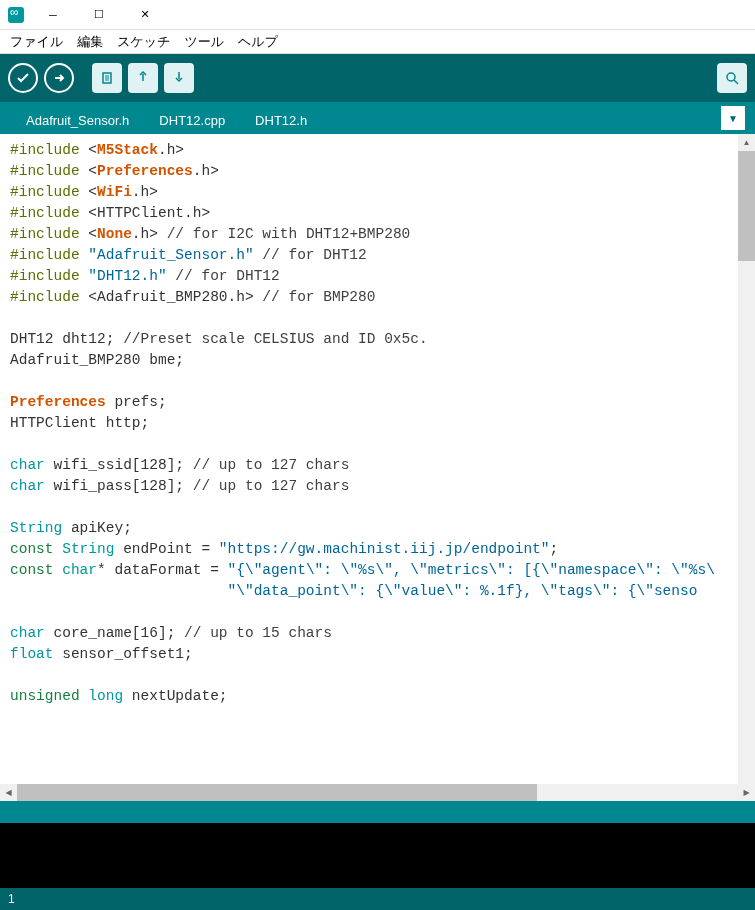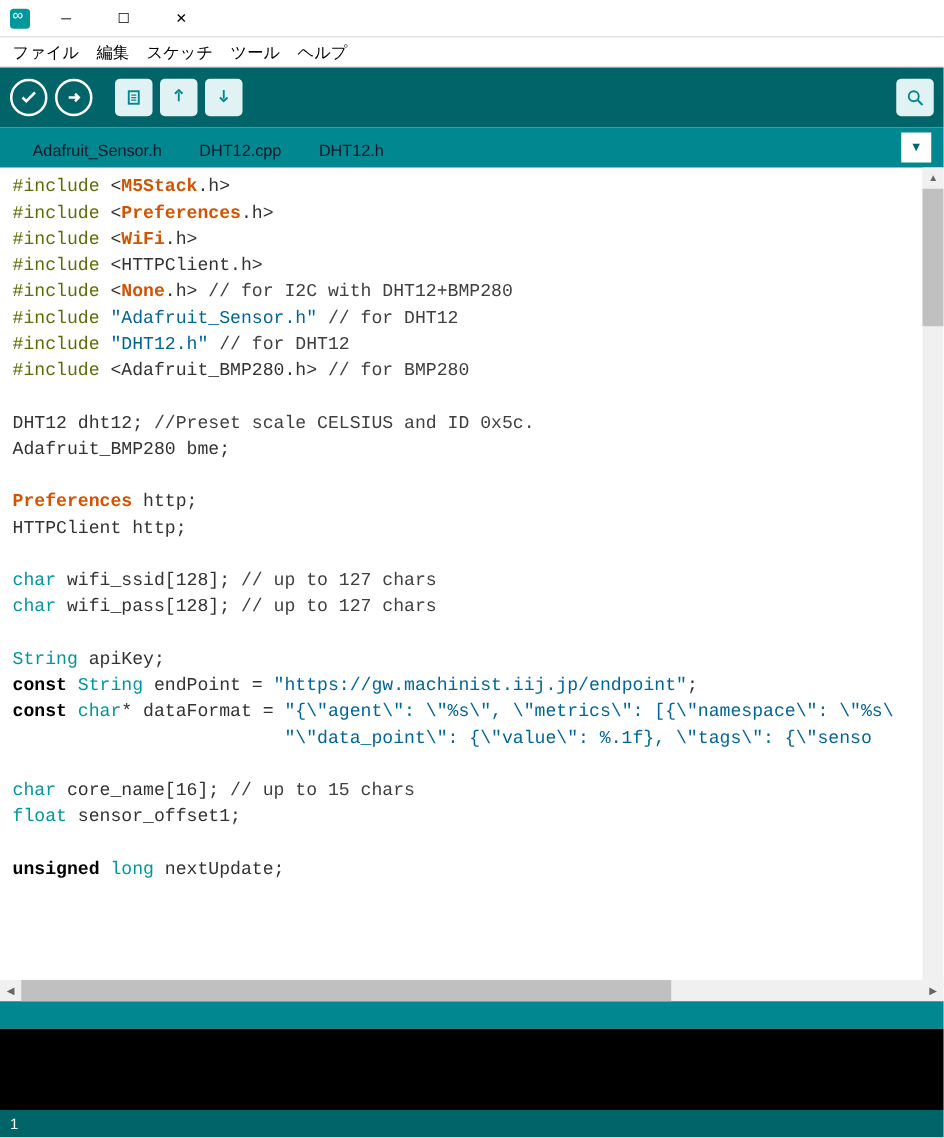--- a/index.html
+++ b/index.html
@@ -15,21 +15,21 @@
     .menubar { height: 24px; display: flex; align-items: center; padding: 0 6px; gap: 6px; border-bottom: 1px solid #ddd; }
     .menubar span { font-size: 13px; padding: 2px 4px; cursor: default; }
     
     .toolbar { height: 48px; background: #006468; display: flex; align-items: center; padding: 0 8px; gap: 6px; }
     .tool-btn { width: 30px; height: 30px; background: #00878f; border-radius: 4px; display: flex; align-items: center; justify-content: center; color: #fff; font-size: 14px; cursor: pointer; }
     .tool-btn.round { border-radius: 50%; border: 2px solid #fff; background: transparent; }
     .tool-btn.square { background: #e0f2f3; color: #00878f; border-radius: 4px; }
     .toolbar-spacer { flex: 1; }
     
     .tabbar { height: 32px; background: #00878f; display: flex; align-items: flex-end; padding-left: 12px; gap: 2px; }
-    .tab { height: 28px; padding: 0 14px; display: flex; align-items: center; font-size: 13px; color: #0f172a; cursor: pointer; border-radius: 4px 4px 0 0; }
+    .tab { height: 28px; padding: 0 14px; display: flex; align-items: center; font-size: 13px; color: #ffffff; cursor: pointer; border-radius: 4px 4px 0 0; }
     .tab.active { background: #fff; color: #00878f; }
     .tabbar-spacer { flex: 1; }
     .tab-dropdown { width: 24px; height: 24px; background: #fff; color: #006468; display: flex; align-items: center; justify-content: center; margin-right: 10px; margin-bottom: 4px; font-size: 10px; }
     
     .editor-container { flex: 1; display: flex; overflow: hidden; position: relative; }
     .editor { flex: 1; padding: 6px 10px; font-family: 'Consolas', 'Courier New', monospace; font-size: 14.5px; white-space: pre; overflow: auto; line-height: 1.45; color: #333; }
     .vscrollbar { width: 17px; background: #f0f0f0; position: relative; }
     .vscroll-thumb { position: absolute; width: 100%; background: #c0c0c0; top: 0; height: 120px; }
     .vscroll-arrow { width: 17px; height: 17px; background: #f0f0f0; display: flex; align-items: center; justify-content: center; font-size: 8px; color: #666; }
     
@@ -41,21 +41,21 @@
     .status-teal { height: 22px; background: #00878f; }
     .console { height: 65px; background: #000; }
     .bottom-status { height: 22px; background: #006468; color: #fff; display: flex; align-items: center; padding: 0 8px; font-size: 12px; }
     .bottom-status .left { flex: 1; }
     
     .kw-directive { color: #5e6d03; }
     .kw-lib { color: #d35400; font-weight: bold; }
     .kw-type { color: #00979c; }
     .kw-string { color: #006699; }
     .kw-comment { color: #404040; }
-    .kw-const { color: #000000; font-weight: bold; }
+    .kw-const { color: #15803d; }
   </style>
 </head>
 <body>
 
 <div class="titlebar">
   <div class="titlebar-icon"></div>
   <div class="win-controls">
     <div class="win-btn">─</div>
     <div class="win-btn">☐</div>
     <div class="win-btn">✕</div>
@@ -123,21 +123,21 @@
 <span class="kw-directive">#include</span> &lt;<span class="kw-lib">WiFi</span><span>.h&gt;</span>
 <span class="kw-directive">#include</span><span> &lt;HTTPClient.h&gt;</span>
 <span class="kw-directive">#include</span> &lt;<span class="kw-lib">None</span><span>.h&gt; </span><span class="kw-comment">// for I2C with DHT12+BMP280</span>
 <span class="kw-directive">#include</span><span class="kw-string"> "Adafruit_Sensor.h"</span><span class="kw-comment"> // for DHT12</span>
 <span class="kw-directive">#include</span><span class="kw-string"> "DHT12.h"</span><span class="kw-comment"> // for DHT12</span>
 <span class="kw-directive">#include</span><span> &lt;Adafruit_BMP280.h&gt; </span><span class="kw-comment">// for BMP280</span>
 
 <span>DHT12 dht12; </span><span class="kw-comment">//Preset scale CELSIUS and ID 0x5c.</span>
 <span>Adafruit_BMP280 bme;</span>
 
-<span class="kw-lib">Preferences</span><span> http;</span>
+<span class="kw-lib">Preferences</span><span> prefs;</span>
 <span>HTTPClient http;</span>
 
 <span class="kw-type">char</span><span> wifi_ssid[128]; </span><span class="kw-comment">// up to 127 chars</span>
 <span class="kw-type">char</span><span> wifi_pass[128]; </span><span class="kw-comment">// up to 127 chars</span>
 
 <span class="kw-type">String</span><span> apiKey;</span>
 <span class="kw-const">const</span><span class="kw-type"> String</span><span> endPoint = </span><span class="kw-string">"https://gw.machinist.iij.jp/endpoint"</span><span>;</span>
 <span class="kw-const">const</span><span class="kw-type"> char</span><span>* dataFormat = </span><span class="kw-string">"{\"agent\": \"%s\", \"metrics\": [{\"namespace\": \"%s\</span>
 <span>                         </span><span class="kw-string">"\"data_point\": {\"value\": %.1f}, \"tags\": {\"senso</span>
 

